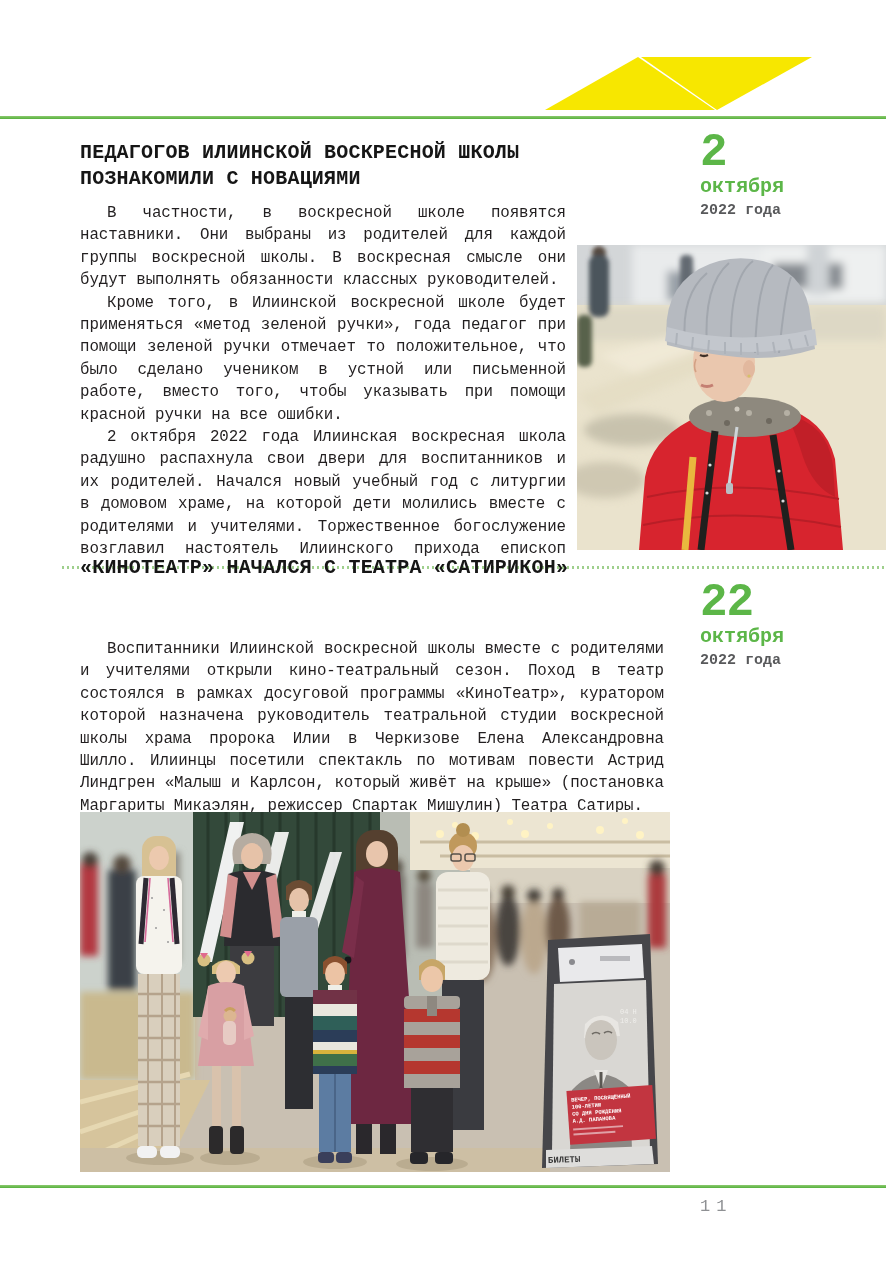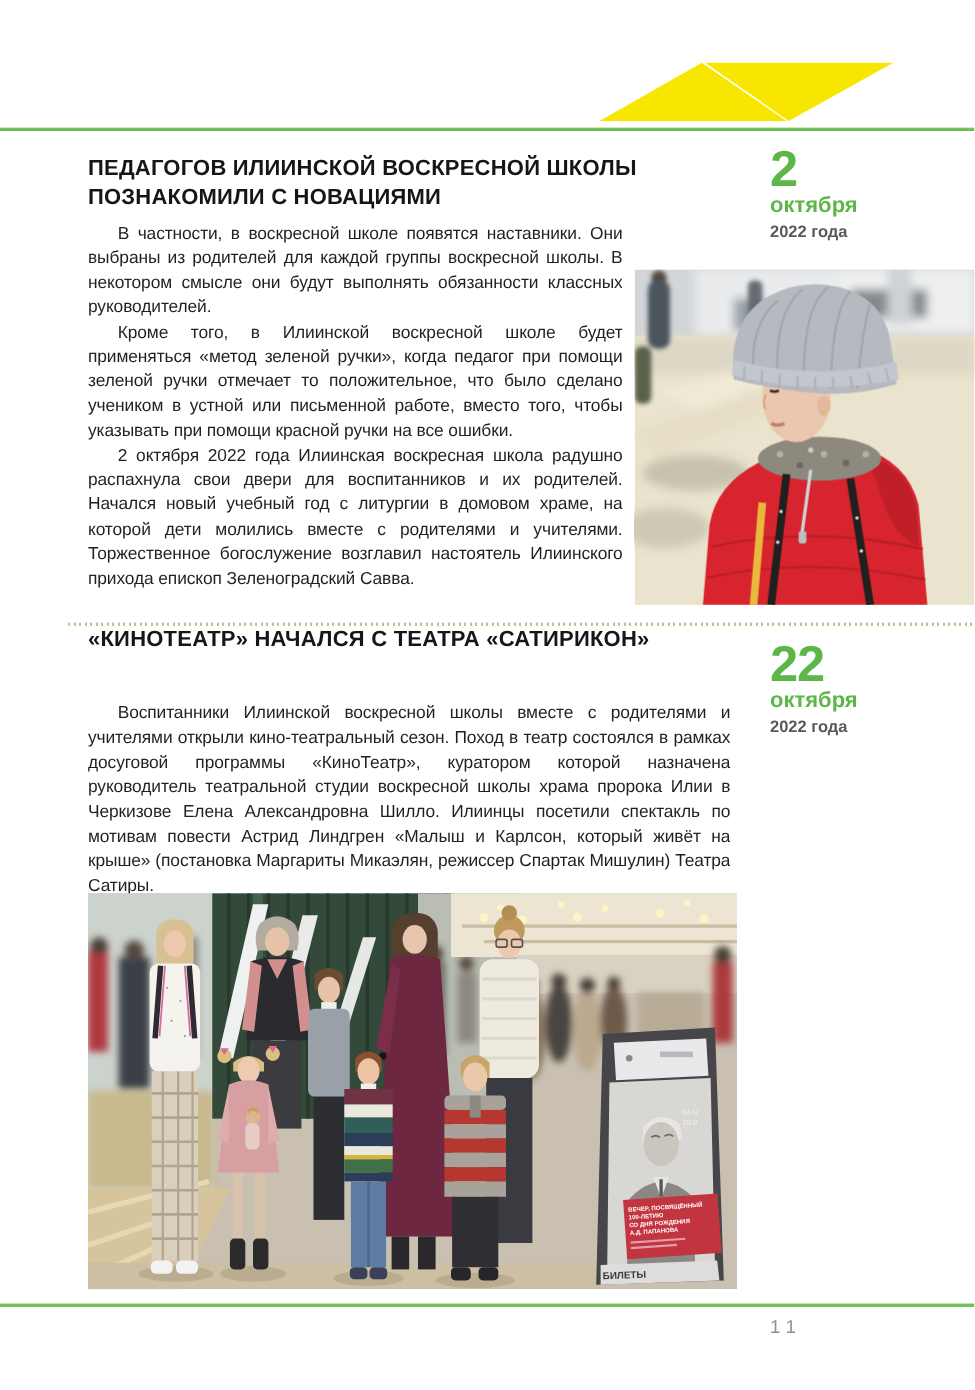--- a/index.html
+++ b/index.html
@@ -1,38 +1,38 @@
 <!DOCTYPE html>
 <html lang="ru"><head>
 <meta charset="utf-8">
 <style>
   html,body{margin:0;padding:0;background:#ffffff;}
   .page{
     position:relative;width:886px;height:1264px;background:#fff;
-    font-family:Liberation Sans, sans-serif;overflow:hidden;
+    font-family:Liberation Mono, monospace;overflow:hidden;
     color:#221f20;
   }
   
   .masthead-svg{position:absolute;left:0;top:0;}
   .rule{position:absolute;left:0;width:886px;height:3px;
         background:linear-gradient(#8cc96f,#55b13c);}
   .rule-top{top:116px;}
   .rule-bottom{top:1185px;}
   .dotted-divider{
     position:absolute;left:62px;top:566px;width:824px;height:3px;
     background:repeating-linear-gradient(90deg,#9fd08d 0 2px,transparent 2px 5px);
   }
   
   .article-title{
     position:absolute;left:80px;margin:0;
     font-size:20px;line-height:26px;font-weight:700;color:#161616;
     letter-spacing:.2px;
   }
   .title-1{top:140px;width:520px;}
-  .title-2{top:568px;width:600px;white-space:nowrap;}
+  .title-2{top:555px;width:600px;white-space:nowrap;}
   .article-body{position:absolute;left:80px;overflow:hidden;hyphens:auto;}
   .body-1{top:202px;width:486px;height:358px;}
   .body-2{top:638px;width:584px;height:186px;}
   .article-body p{
     margin:0;font-size:15.8px;line-height:22.4px;color:#221f20;
     text-align:justify;text-indent:27px;letter-spacing:-.1px;
   }
   
   .date-block{position:absolute;left:700px;width:180px;}
   .date-1{top:131px;}
@@ -63,22 +63,22 @@
 
   <h1 class="article-title title-1">ПЕДАГОГОВ ИЛИИНСКОЙ ВОСКРЕСНОЙ ШКОЛЫ ПОЗНАКОМИЛИ С НОВАЦИЯМИ</h1>
 
   <div class="date-block date-1">
     <div class="date-day">2</div>
     <div class="date-month">октября</div>
     <div class="date-year">2022 года</div>
   </div>
 
   <div class="article-body body-1">
-    <p>В частности, в воскресной школе появятся наставники. Они выбраны из родителей для каждой группы воскресной школы. В некотором смысле они будут выполнять обязанности классных руководителей.</p>
-    <p>Кроме того, в Илиинской воскресной школе будет применяться «метод зеленой ручки», когда педагог при помощи зеленой ручки отмечает то положительное, что было сделано учеником в устной или письменной работе, вместо того, чтобы указывать при помощи красной ручки на все ошибки.</p>
+    <p>В частности, в воскресной школе появятся наставники. Они выбраны из родителей для каждой группы воскресной школы. В воскресная смысле они будут выполнять обязанности классных руководителей.</p>
+    <p>Кроме того, в Илиинской воскресной школе будет применяться «метод зеленой ручки», года педагог при помощи зеленой ручки отмечает то положительное, что было сделано учеником в устной или письменной работе, вместо того, чтобы указывать при помощи красной ручки на все ошибки.</p>
     <p>2 октября 2022 года Илиинская воскресная школа радушно распахнула свои двери для воспитанников и их родителей. Начался новый учебный год с литургии в домовом храме, на которой дети молились вместе с родителями и учителями. Торжественное богослужение возглавил настоятель Илиинского прихода епископ Зеленоградский Савва.</p>
   </div>
 
   <svg class="photo photo-1" width="309" height="305" viewBox="0 0 309 305">
     <defs>
       <filter id="pb1" x="-30%" y="-30%" width="160%" height="160%">
           <feGaussianBlur stdDeviation="4.5"></feGaussianBlur>
         </filter>
       <filter id="pb2" x="-30%" y="-30%" width="160%" height="160%">
           <feGaussianBlur stdDeviation="2"></feGaussianBlur>

